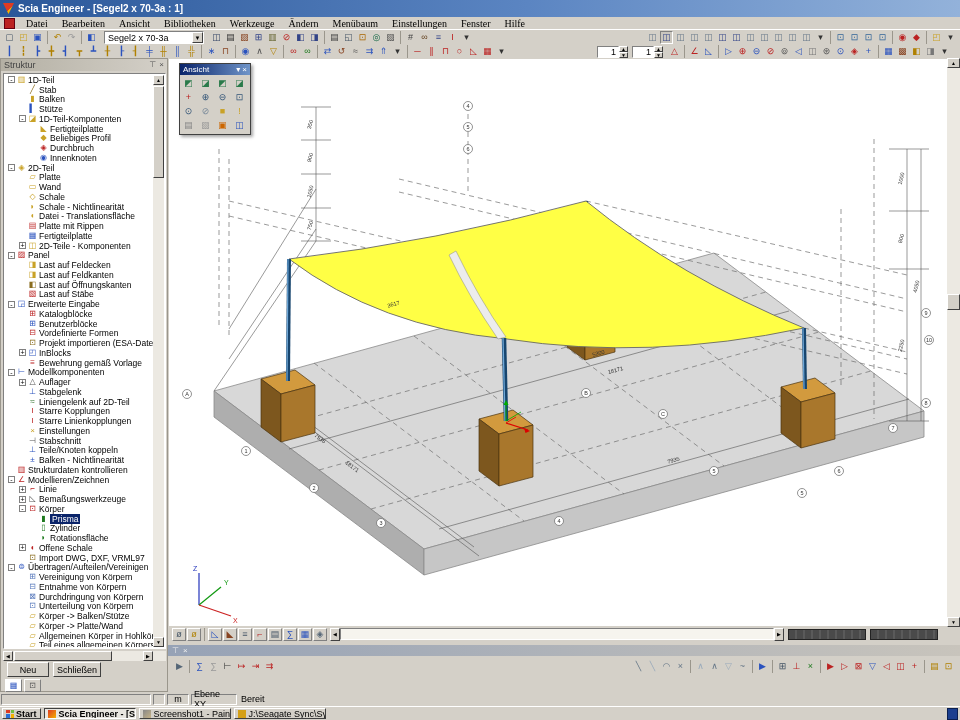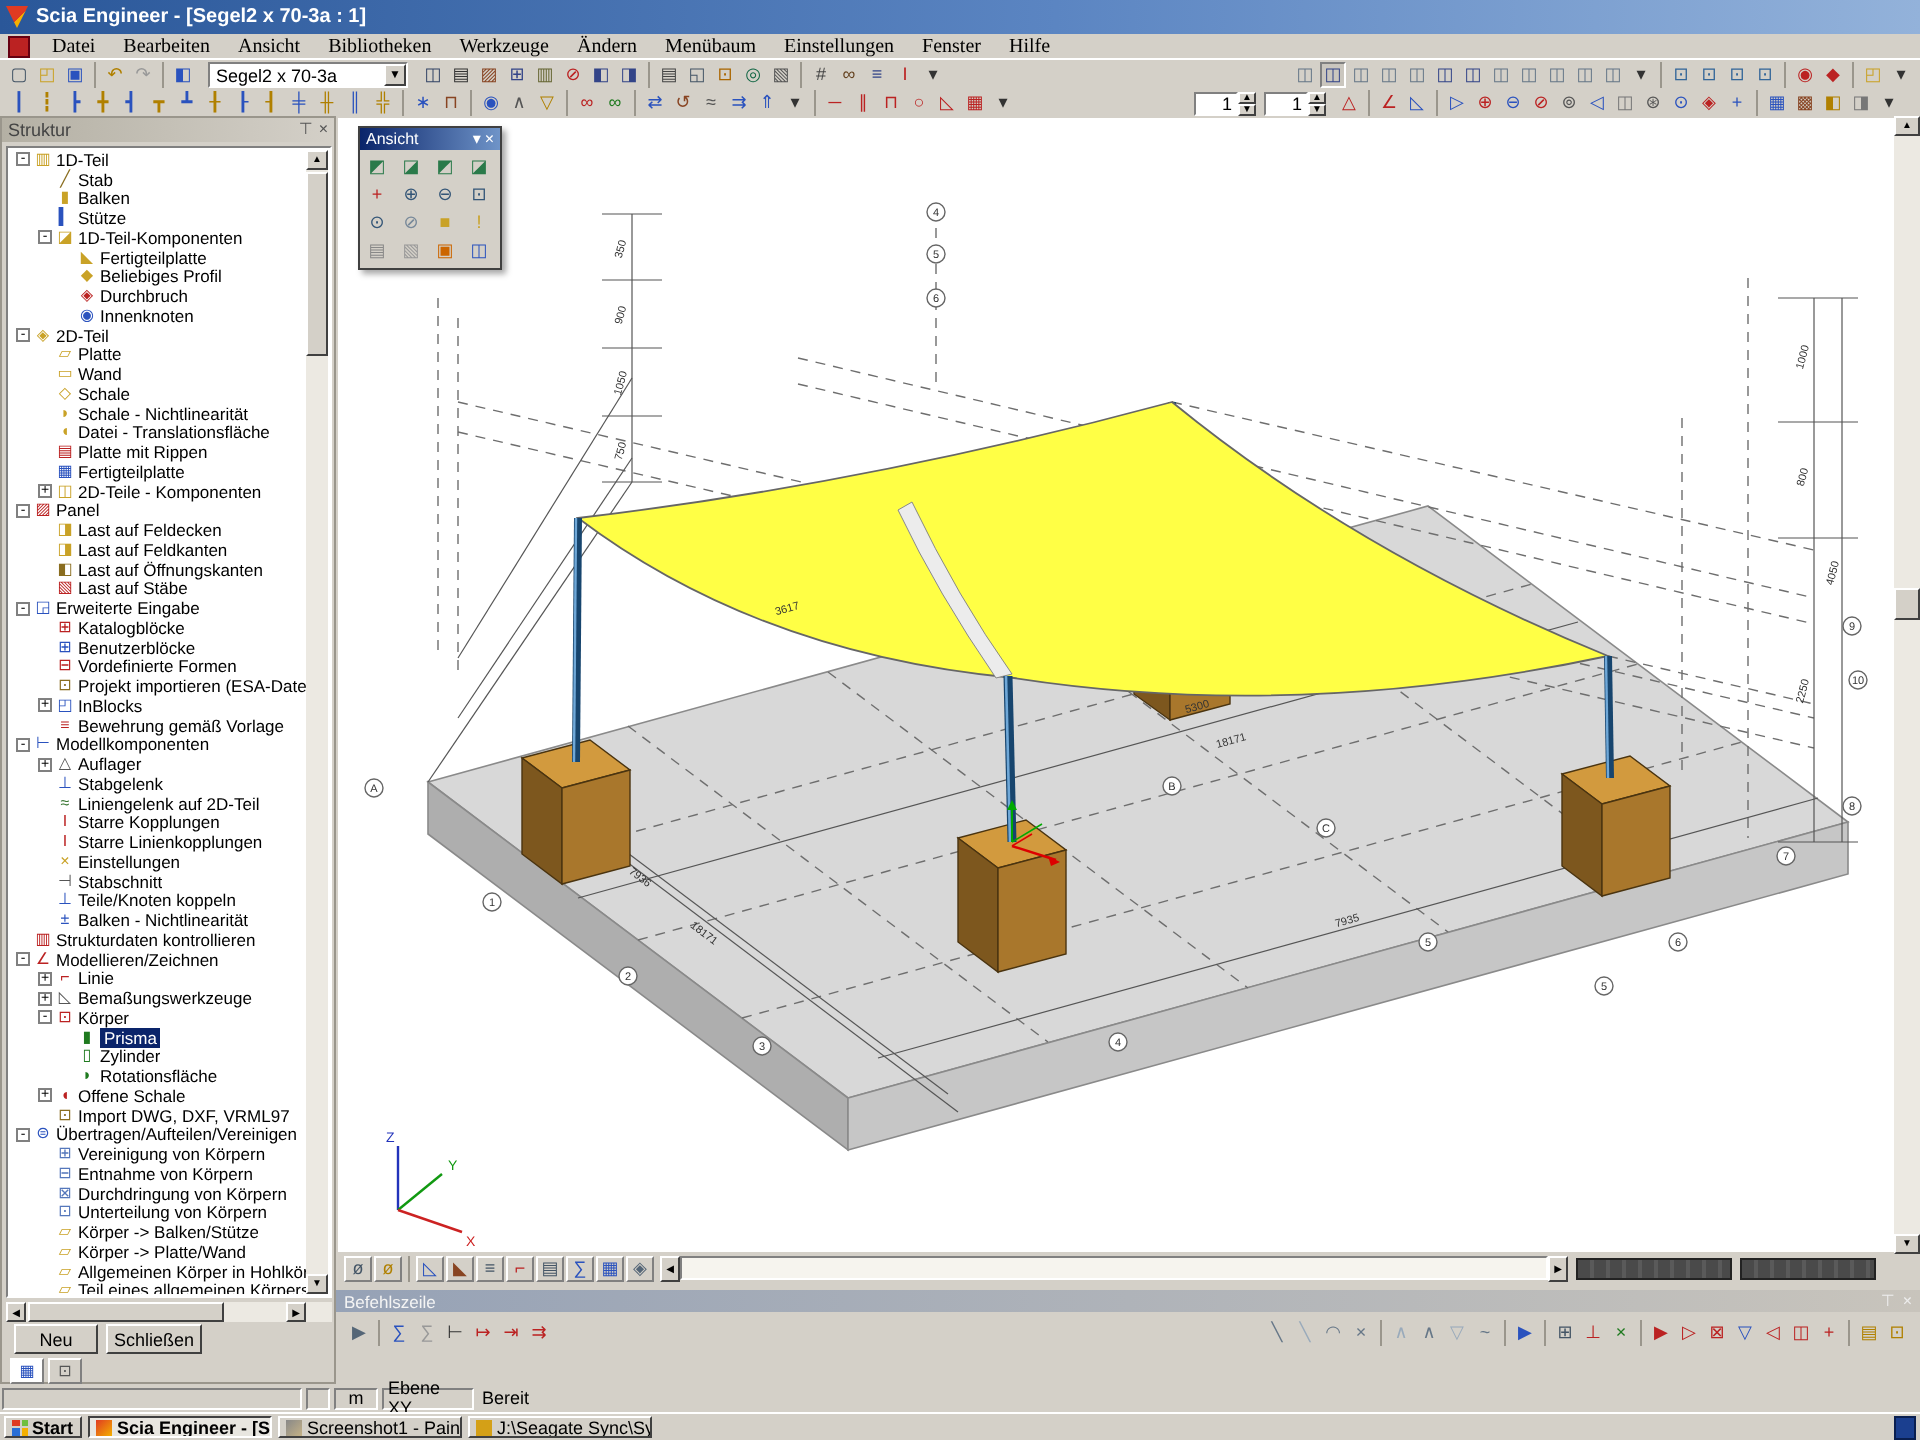--- a/index.html
+++ b/index.html
@@ -841,21 +841,20 @@
       <span class="htrack" style="width:434px;"></span>
       <span class="sbtn" style="position:static;width:10px;height:13px;">▶</span>
       <span class="darkbar" style="width:78px;margin-left:4px;"></span>
       <span class="darkbar" style="width:68px;margin-left:4px;"></span>
     </div>
     <div class="corner"></div>
   </div>
 
   <div id="cmd">
     <div class="cmdhead">
-      <span class="t">Befehlszeile</span>
       <span class="dkbtn" style="color:#eee;">⊤</span>
       <span class="dkbtn" style="color:#eee;">×</span>
     </div>
     <div id="cmdtools">
       <span style="display:flex;">
           <span class="tgroup">
             <span class="tbi" style="color: rgb(85, 102, 119);">▶</span>
           </span>
           <span class="tgroup">
             <span class="tbi" style="color: rgb(42, 82, 190);">∑</span>

